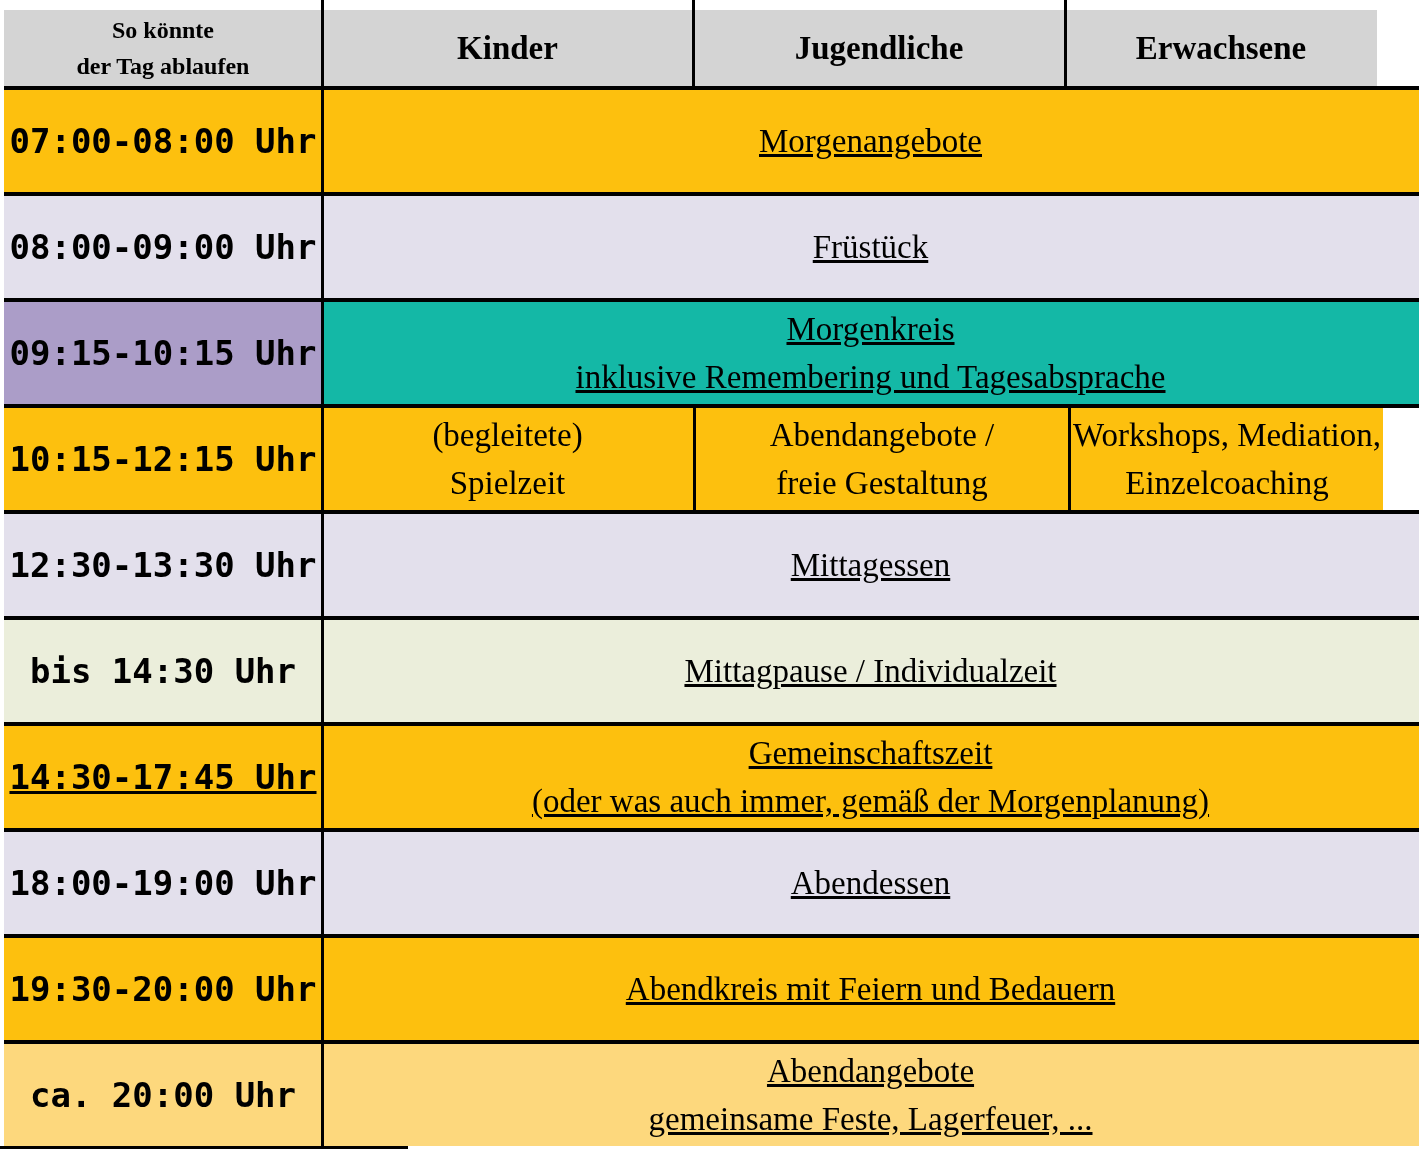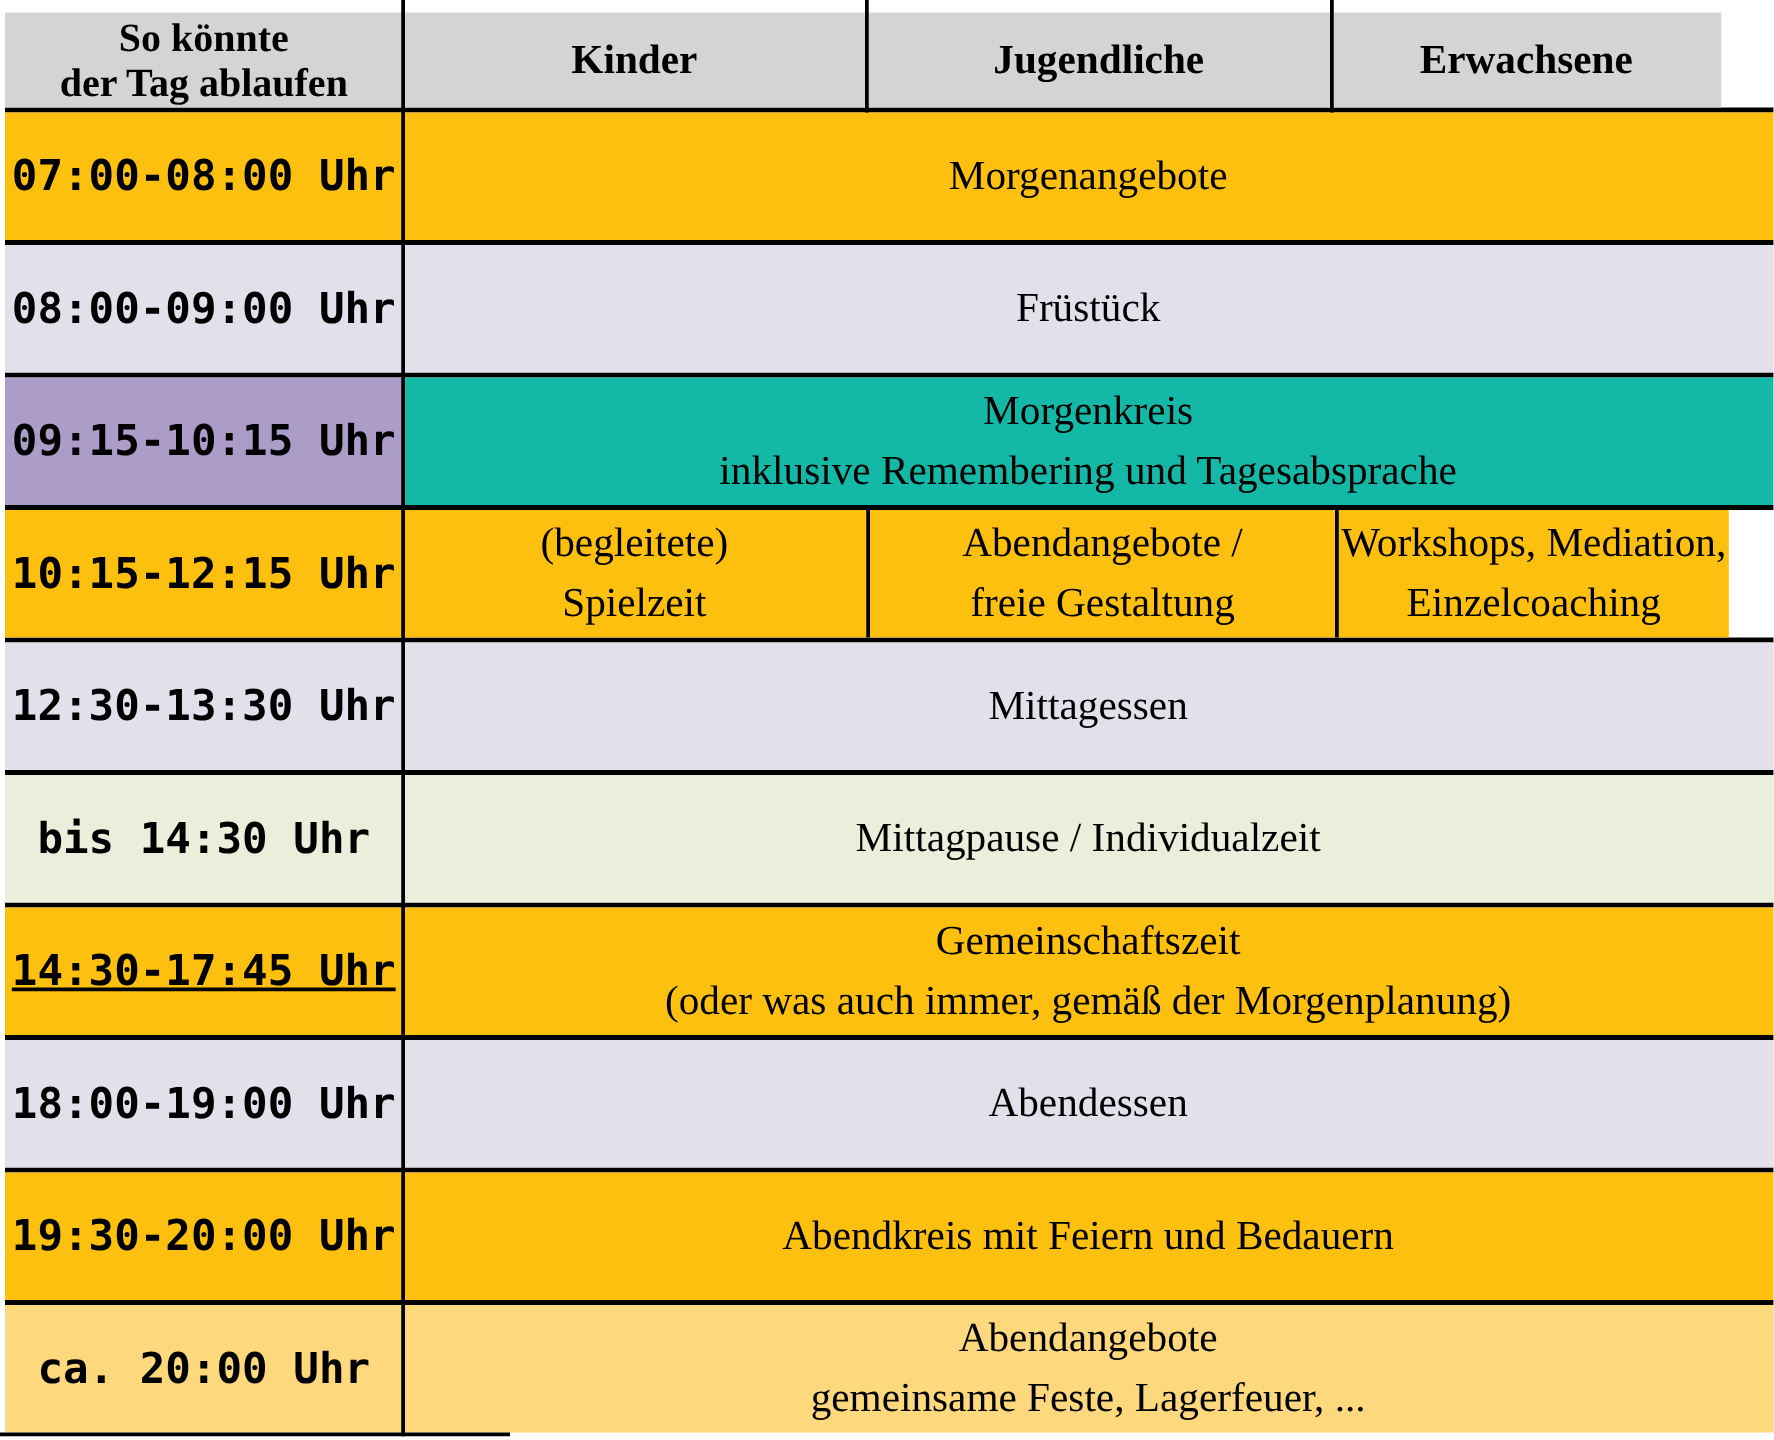--- a/index.html
+++ b/index.html
@@ -11,23 +11,23 @@
   .row.header{height:76px;}
   .row.body{height:102px;}
   .row.last{border-bottom:none;}
 
   .cell{display:flex;flex-direction:column;justify-content:center;align-items:center;
         text-align:center;overflow:hidden;}
   .w-time{width:318px;}
   .w-k{width:371px;}
   .w-j{width:372px;}
   .w-e{width:312px;}
-  .w-merged{width:1097px;}
+  .w-merged{width:1097px;text-decoration:underline;}
 
-  .head-title{font-weight:bold;font-size:32px;line-height:36px;}
+  .head-title{font-weight:bold;font-size:24px;line-height:36px;}
   .head-col{font-weight:bold;font-size:33px;line-height:40px;}
 
   .time-cell{font-family:"DejaVu Sans Mono",monospace;font-weight:bold;font-size:34px;line-height:42px;}
   .activity{font-size:33px;line-height:48px;}
 
   .split-border{border-left:3px solid #000;}
 
   .vline{position:absolute;width:3px;background:#000;z-index:6;}
   .v-main{left:321px;top:0;height:1149px;}
   .v-h1{left:692px;top:0;height:90px;}

